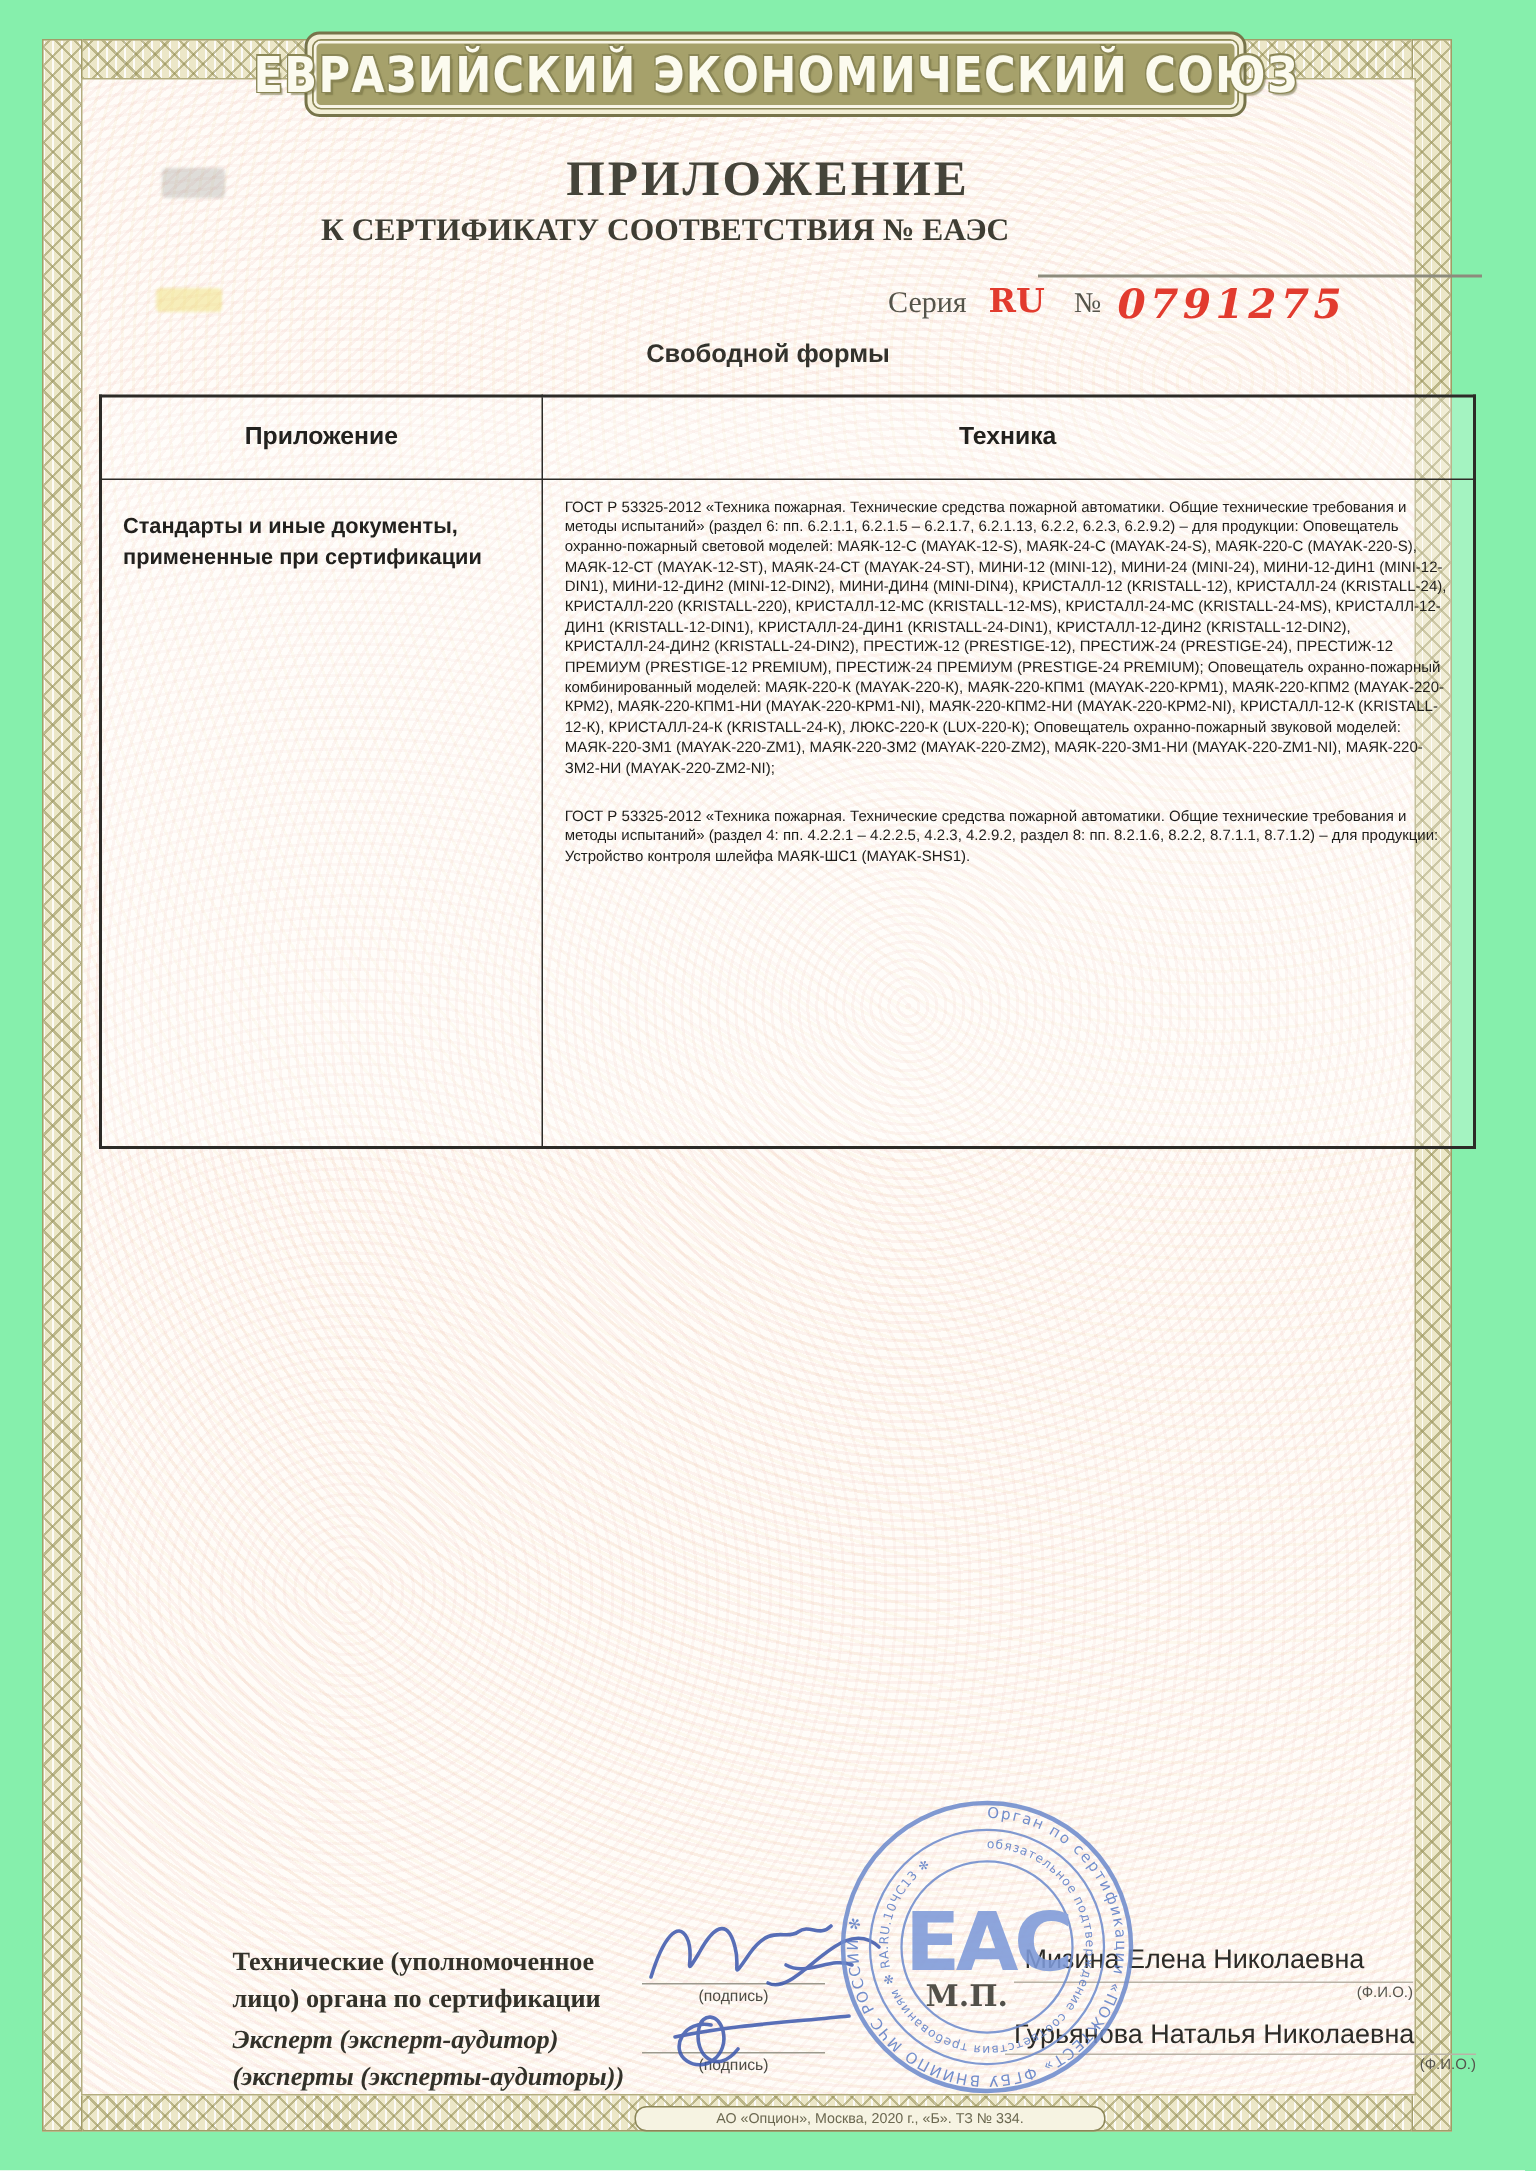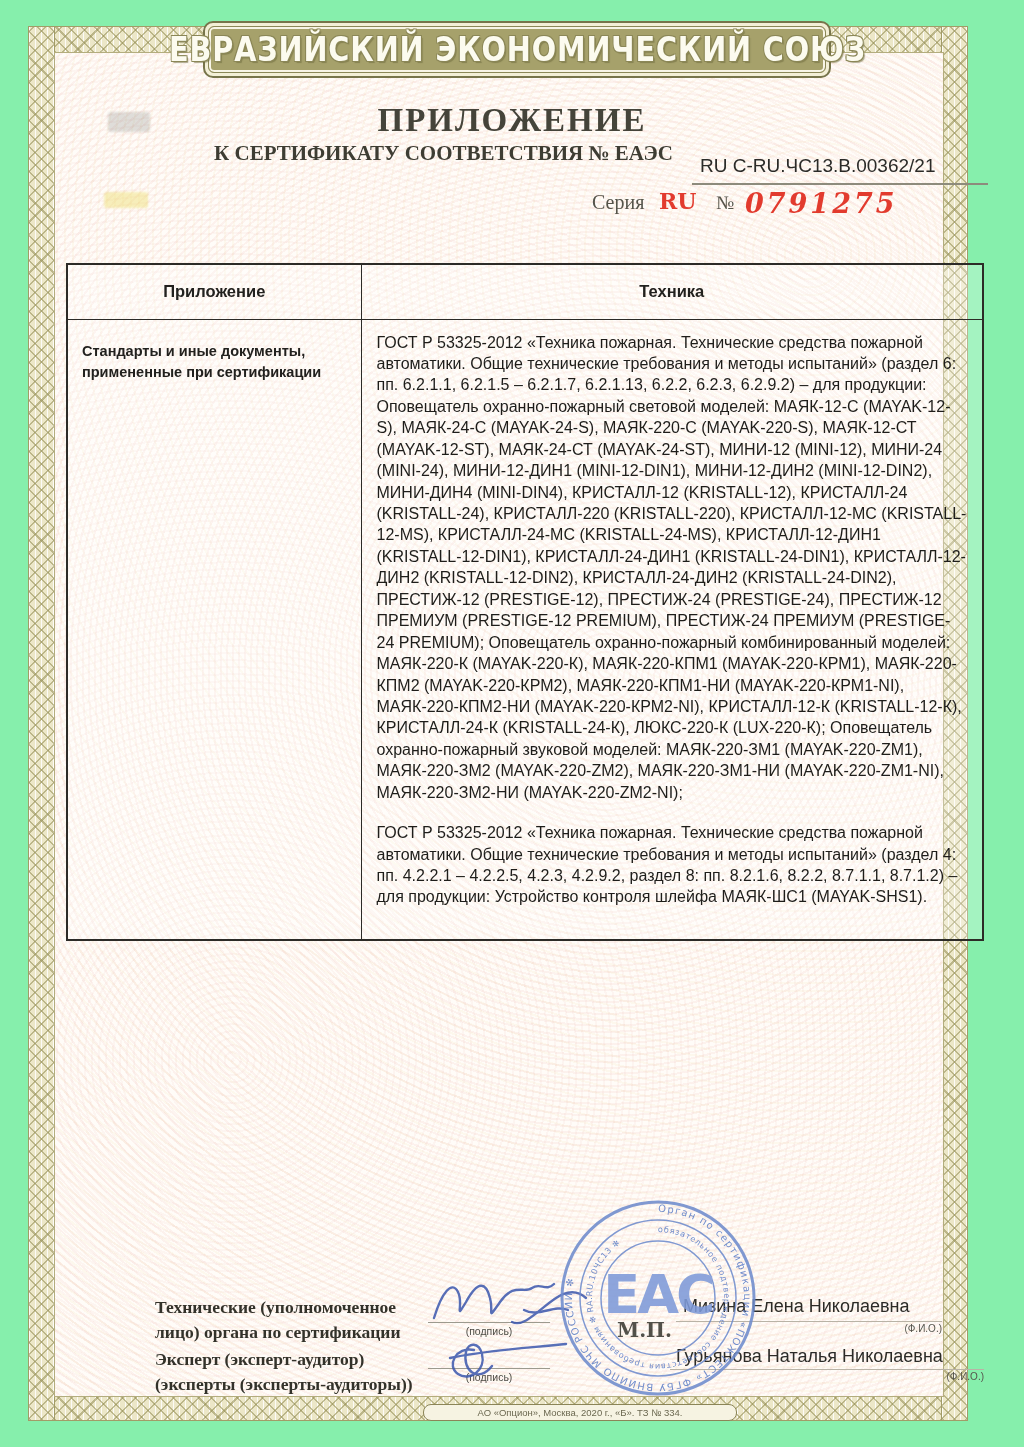--- a/index.html
+++ b/index.html
@@ -55,27 +55,27 @@
   .form-note{position:absolute;left:0;top:226px;width:1024px;text-align:center;
     font-family:"Liberation Sans",sans-serif;font-weight:bold;font-size:17px;color:#33322c;}
 
   
   .cert-table{position:absolute;left:66px;top:263px;width:918px;border:2px solid #2c2b27;border-collapse:collapse;background:rgba(255,255,255,.25);}
   .cert-table th,.cert-table td{border:1px solid #2c2b27;vertical-align:top;box-sizing:border-box;}
   .cert-table th{height:55px;vertical-align:middle;text-align:center;
     font-family:"Liberation Sans",sans-serif;font-weight:bold;font-size:16.5px;color:#22211e;}
   .col-appendix{width:294px;}
   .cell-appendix{padding:21px 14px;font-family:"Liberation Sans",sans-serif;font-weight:bold;font-size:14.5px;line-height:1.45;color:#22211e;}
-  .cell-desc{padding:12px 15px;height:446px;font-family:"Liberation Sans",sans-serif;font-size:16px;line-height:1.34;color:#1e1d1a;}
+  .cell-desc{padding:12px 15px;height:446px;font-family:"Liberation Sans",sans-serif;font-size:10px;line-height:1.34;color:#1e1d1a;}
   .cell-desc p{margin:0 0 19px 0;}
 
   
   .sig-label{position:absolute;font-family:"Liberation Serif",serif;font-weight:600;font-size:17.5px;line-height:1.4;color:#33322a;width:320px;}
   .sig-label-1{left:155px;top:1295px;}
-  .sig-label-2{left:155px;top:1347px;}
+  .sig-label-2{left:155px;top:1347px;font-style:italic;}
   .sig-line{position:absolute;border-top:1px solid #9c9a8e;}
   .sig-line-1{left:428px;top:1322px;width:122px;}
   .sig-line-2{left:428px;top:1368px;width:122px;}
   .sig-caption{position:absolute;width:122px;text-align:center;font-family:"Liberation Sans",sans-serif;font-size:10.5px;color:#4d4c45;}
   .sig-caption-1{left:428px;top:1325px;}
   .sig-caption-2{left:428px;top:1371px;}
   .fio-name{position:absolute;font-family:"Liberation Sans",sans-serif;font-size:18px;color:#2c2b27;white-space:nowrap;}
   .fio-name-1{left:683px;top:1296px;}
   .fio-name-2{left:676px;top:1346px;}
   .fio-line{position:absolute;border-top:1px solid #b9b3a6;}
@@ -112,26 +112,26 @@
   <div class="smudge smudge-yellow"></div>
 
   <div class="banner">
     <div class="banner-in">
       <span class="banner-text">ЕВРАЗИЙСКИЙ ЭКОНОМИЧЕСКИЙ СОЮЗ</span>
     </div>
   </div>
 
   <div class="doc-title">ПРИЛОЖЕНИЕ</div>
   <div class="cert-line-label">К СЕРТИФИКАТУ СООТВЕТСТВИЯ № ЕАЭС</div>
-  <div class="cert-number">RU C-RU.ЧС13.В.00362/21</div>
   <div class="cert-underline"></div>
   <div class="series-label">Серия</div>
   <div class="series-value">RU</div>
   <div class="number-sign">№</div>
   <div class="number-value">0791275</div>
+  <div class="form-note">Свободной формы</div>
 
   <table class="cert-table">
     <tbody>
         <tr>
       <th class="col-appendix">Приложение</th>
       <th>Техника</th>
     </tr>
     <tr>
       <td class="cell-appendix">Стандарты и иные документы, примененные при сертификации</td>
       <td class="cell-desc">

